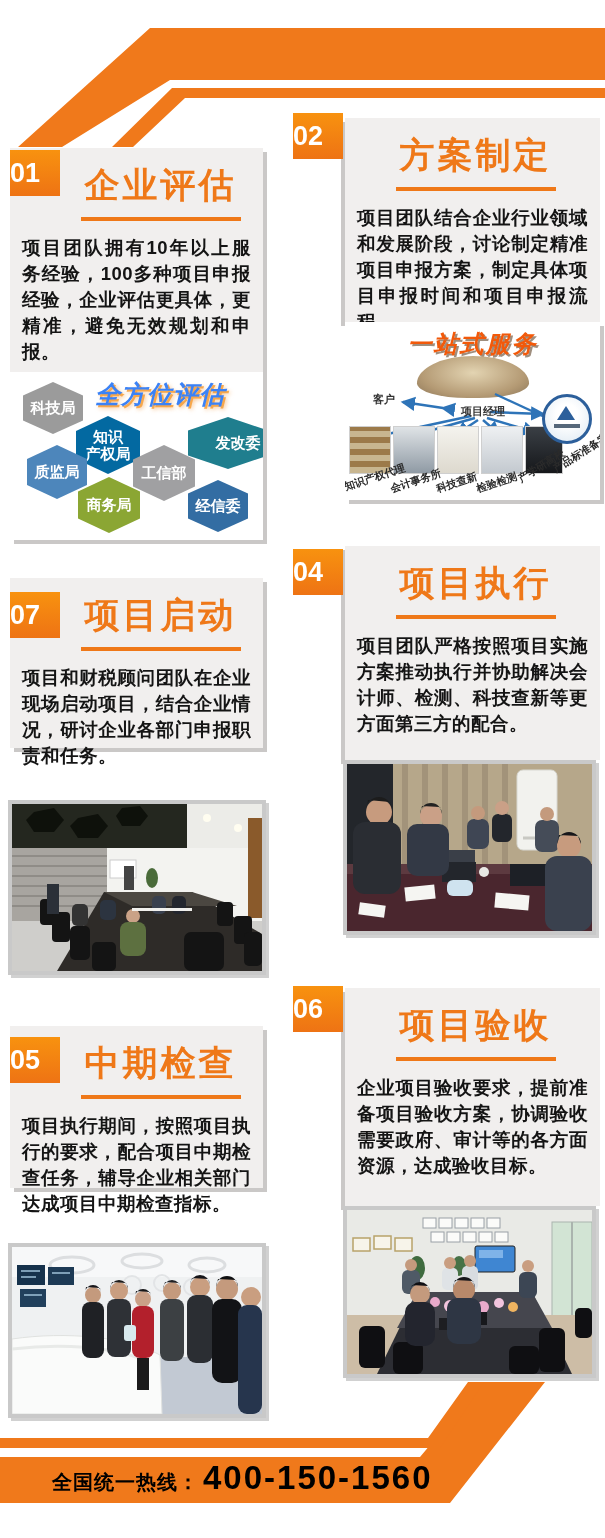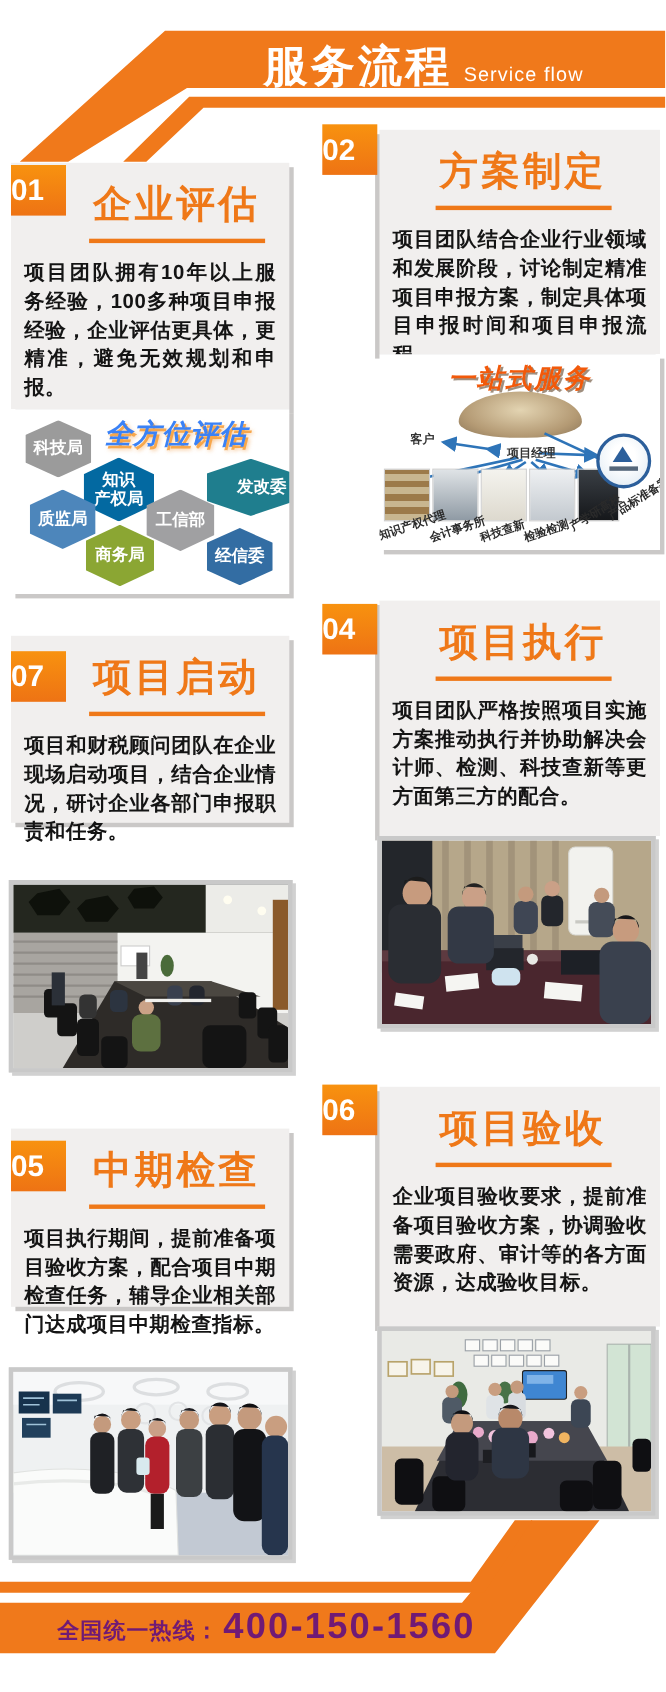--- a/index.html
+++ b/index.html
@@ -78,36 +78,33 @@
             border-left:9px solid transparent;border-right:9px solid transparent;
             border-bottom:14px solid #2c5f9b;}
   .os-stamp .bar{position:absolute;left:9px;top:27px;width:26px;height:4px;background:#55677a;}
   .os-arrows{position:absolute;left:0;top:0;}
   .photo{position:absolute;border:4px solid #c9c9c9;box-shadow:3px 3px 0 rgba(140,140,140,.4);
          overflow:hidden;background:#ddd;}
   .p03{left:8px;top:800px;width:250px;height:167px}
   .p04{left:343px;top:760px;width:245px;height:167px}
   .p05{left:8px;top:1243px;width:250px;height:167px}
   .p06{left:343px;top:1206px;width:245px;height:164px}
-  .ftr-text{position:absolute;left:52px;top:1459px;color:#701a75;display:flex;align-items:baseline;white-space:nowrap;}
+  .ftr-text{position:absolute;left:52px;top:1459px;color:#000000;display:flex;align-items:baseline;white-space:nowrap;}
   .ftr-label{font-size:20px;font-weight:bold;letter-spacing:1px;}
   .ftr-number{font-size:33px;font-weight:bold;letter-spacing:2px;margin-left:4px;}
 </style>
 </head>
 <body>
 
 <div class="page">
 
   <svg class="hdr-svg" width="605" height="160" viewBox="0 0 605 160">
     <polygon points="150,28 605,28 605,80 170,80 62,147 18,147" fill="#F0791B"></polygon>
     <polygon points="172,88 605,88 605,98 185,98 133,147 112,147" fill="#F0791B"></polygon>
   </svg>
-  <div class="hdr-text">
-    <span class="hdr-title">服务流程</span><span class="hdr-sub">Service flow</span>
-  </div>
 
   <div class="badge b01">
       <span>01</span>
     </div>
   <div class="badge b02">
       <span>02</span>
     </div>
   <div class="badge b03">
       <span>07</span>
     </div>
@@ -132,21 +129,21 @@
   <section class="card c03 left">
     <div class="trow"><h2 class="stitle">项目启动</h2></div>
     <p class="sbody">项目和财税顾问团队在企业现场启动项目，结合企业情况，研讨企业各部门申报职责和任务。</p>
   </section>
   <section class="card c04 right">
     <div class="trow"><h2 class="stitle">项目执行</h2></div>
     <p class="sbody">项目团队严格按照项目实施方案推动执行并协助解决会计师、检测、科技查新等更方面第三方的配合。</p>
   </section>
   <section class="card c05 left">
     <div class="trow"><h2 class="stitle">中期检查</h2></div>
-    <p class="sbody">项目执行期间，提前准备项目验收方案，配合项目中期检查任务，辅导企业相关部门达成项目中期检查指标。</p>
+    <p class="sbody">项目执行期间，按照项目执行的要求，配合项目中期检查任务，辅导企业相关部门达成项目中期检查指标。</p>
   </section>
   <section class="card c06 right">
     <div class="trow"><h2 class="stitle">项目验收</h2></div>
     <p class="sbody">企业项目验收要求，提前准备项目验收方案，协调验收需要政府、审计等的各方面资源，达成验收目标。</p>
   </section>
 
   <div class="imgbox i01">
     <div class="eval-title">全方位评估</div>
     <div class="hex hx1" style="background: rgb(155, 155, 155);">科技局</div>
     <div class="hex hx2" style="background: #0369a1;">知识

